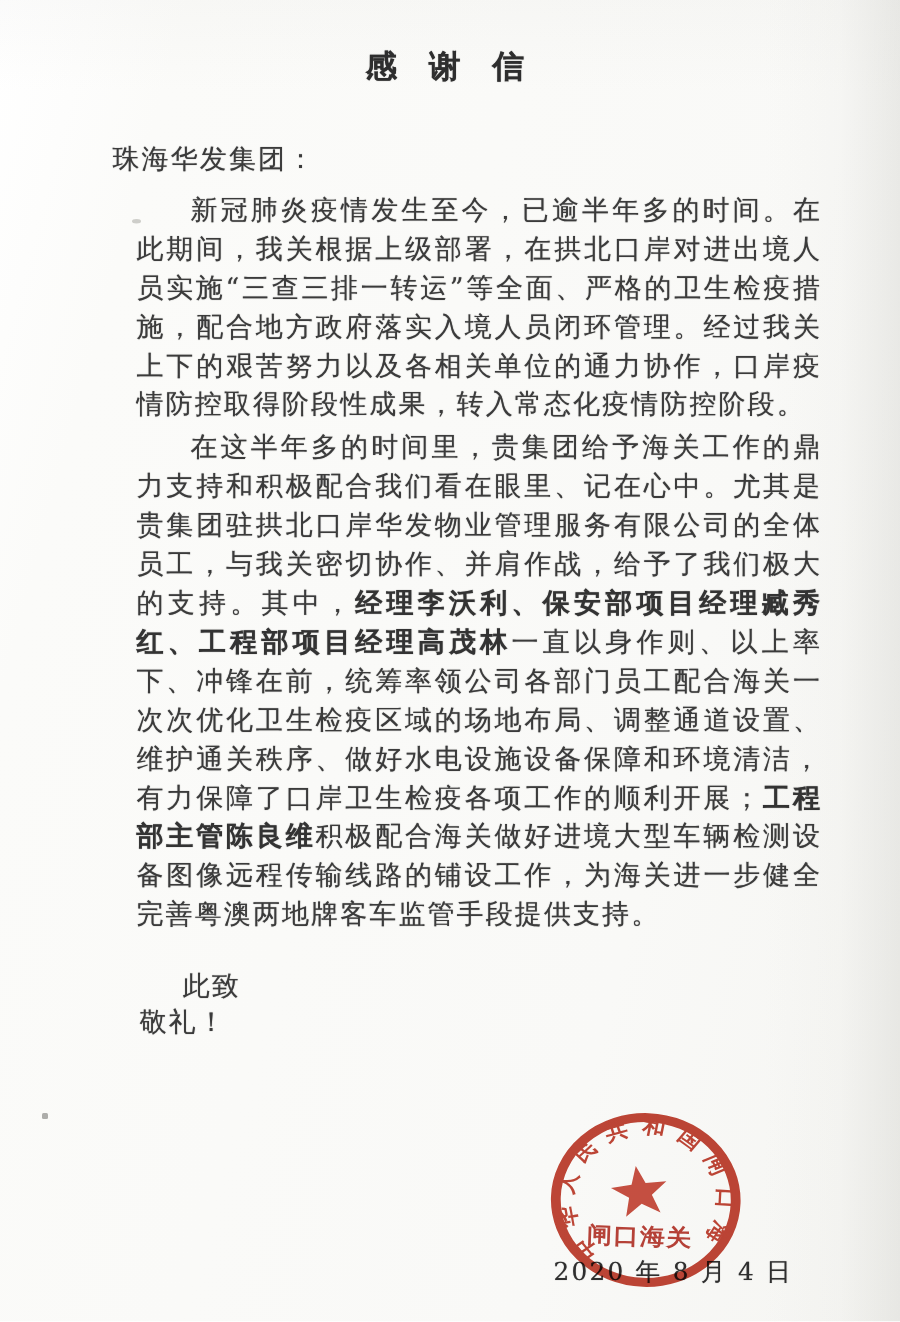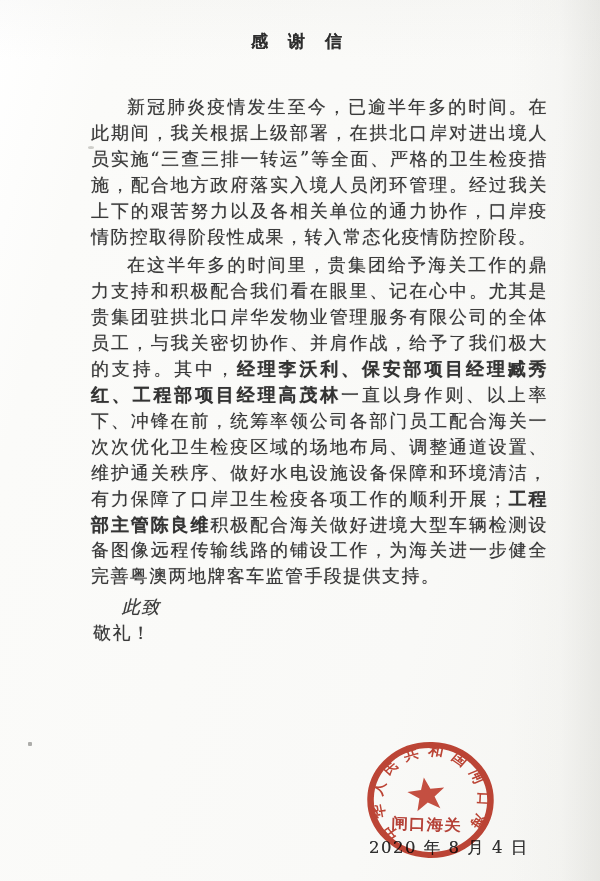--- a/index.html
+++ b/index.html
@@ -10,35 +10,35 @@
   }
   .page{
     position:relative;width:600px;height:881px;overflow:hidden;
     background:
       linear-gradient(to left, rgba(205,205,200,0.35) 0px, rgba(230,230,226,0.18) 40px, rgba(0,0,0,0) 90px),
       linear-gradient(to bottom, rgba(220,220,216,0.12), rgba(0,0,0,0) 60px),
       linear-gradient(105deg,#ffffff 0%, #fbfbf9 15%, #f9f9f7 70%, #f5f5f2 100%);
   }
   .title{
     position:absolute;top:30px;left:0;width:600px;
-    text-align:center;font-size:17px;font-weight:bold;color:#2e2e2e;
+    text-align:center;font-size:21px;font-weight:bold;color:#2e2e2e;
     letter-spacing:7px;margin:0;
     text-shadow:0 0 0.6px rgba(46,46,46,0.75);
   }
   .letter-body{
     position:absolute;left:75px;top:94px;width:473px;
     font-size:18px;line-height:25.9px;color:#3b3b3b;
     text-align:justify;letter-spacing:1.4px;
     text-shadow:0 0 0.7px rgba(59,59,59,0.65);
   }
   .salutation{margin:0 0 8px 0;}
   .para{text-indent:2em;margin:0 0 3px 16px;}
   .para .bold-names{font-weight:bold;color:#333;}
-  .closing-zhici{text-indent:2.6em;margin-top:5px;font-style:italic;}
-  .closing-jingli{text-indent:1em;margin-top:0;}
+  .closing-zhici{text-indent:2.6em;margin-top:22px;}
+  .closing-jingli{text-indent:1em;margin-top:0;font-family:Liberation Mono, monospace;}
   .seal{
     position:absolute;left:365px;top:740px;width:131px;height:120px;
     z-index:3;mix-blend-mode:multiply;opacity:0.93;
     transform:rotate(2deg);
   }
   .seal svg{width:131px;height:120px;display:block;}
   .date{
     position:absolute;left:369px;top:837px;z-index:1;
     font-size:16.5px;color:#2f2f2f;letter-spacing:1.5px;
     text-shadow:0 0 0.6px rgba(47,47,47,0.6);
@@ -53,20 +53,21 @@
   }
 </style>
 </head>
 <body>
 
 <div class="page">
 
   <h1 class="title">感 谢 信</h1>
 
   <div class="letter-body">
+    <div class="salutation">珠海华发集团：</div>
     <div id="paragraphs">
         <div class="para"><span>新冠肺炎疫情发生至今，已逾半年多的时间。在此期间，我关根据上级部署，在拱北口岸对进出境人员实施“三查三排一转运”等全面、严格的卫生检疫措施，配合地方政府落实入境人员闭环管理。经过我关上下的艰苦努力以及各相关单位的通力协作，口岸疫情防控取得阶段性成果，转入常态化疫情防控阶段。</span></div>
         <div class="para"><span>在这半年多的时间里，贵集团给予海关工作的鼎力支持和积极配合我们看在眼里、记在心中。尤其是贵集团驻拱北口岸华发物业管理服务有限公司的全体员工，与我关密切协作、并肩作战，给予了我们极大的支持。其中，</span><span class="bold-names">经理李沃利、保安部项目经理臧秀红、工程部项目经理高茂林</span><span>一直以身作则、以上率下、冲锋在前，统筹率领公司各部门员工配合海关一次次优化卫生检疫区域的场地布局、调整通道设置、维护通关秩序、做好水电设施设备保障和环境清洁，有力保障了口岸卫生检疫各项工作的顺利开展；</span><span class="bold-names">工程部主管陈良维</span><span>积极配合海关做好进境大型车辆检测设备图像远程传输线路的铺设工作，为海关进一步健全完善粤澳两地牌客车监管手段提供支持。</span></div>
       </div>
     <div class="closing-zhici">此致</div>
     <div class="closing-jingli">敬礼！</div>
   </div>
 
   <div class="seal">
     <svg viewBox="0 0 130 130" preserveAspectRatio="none">

